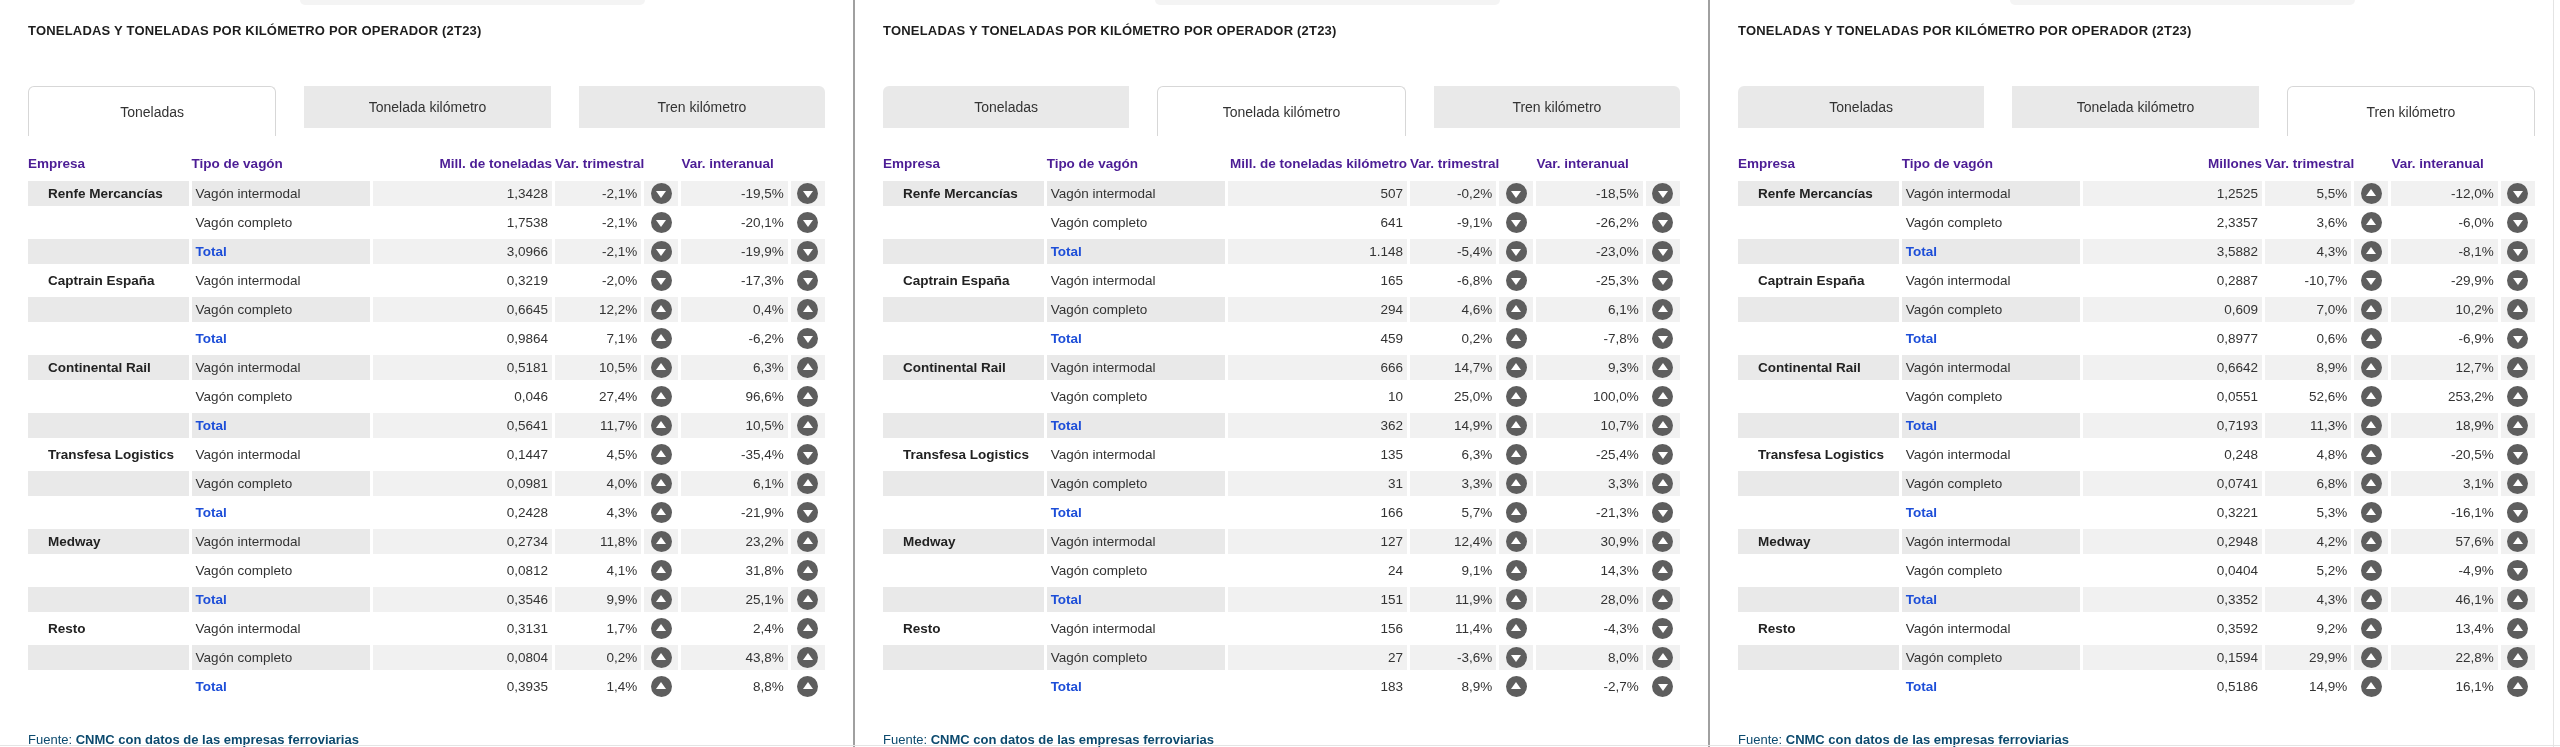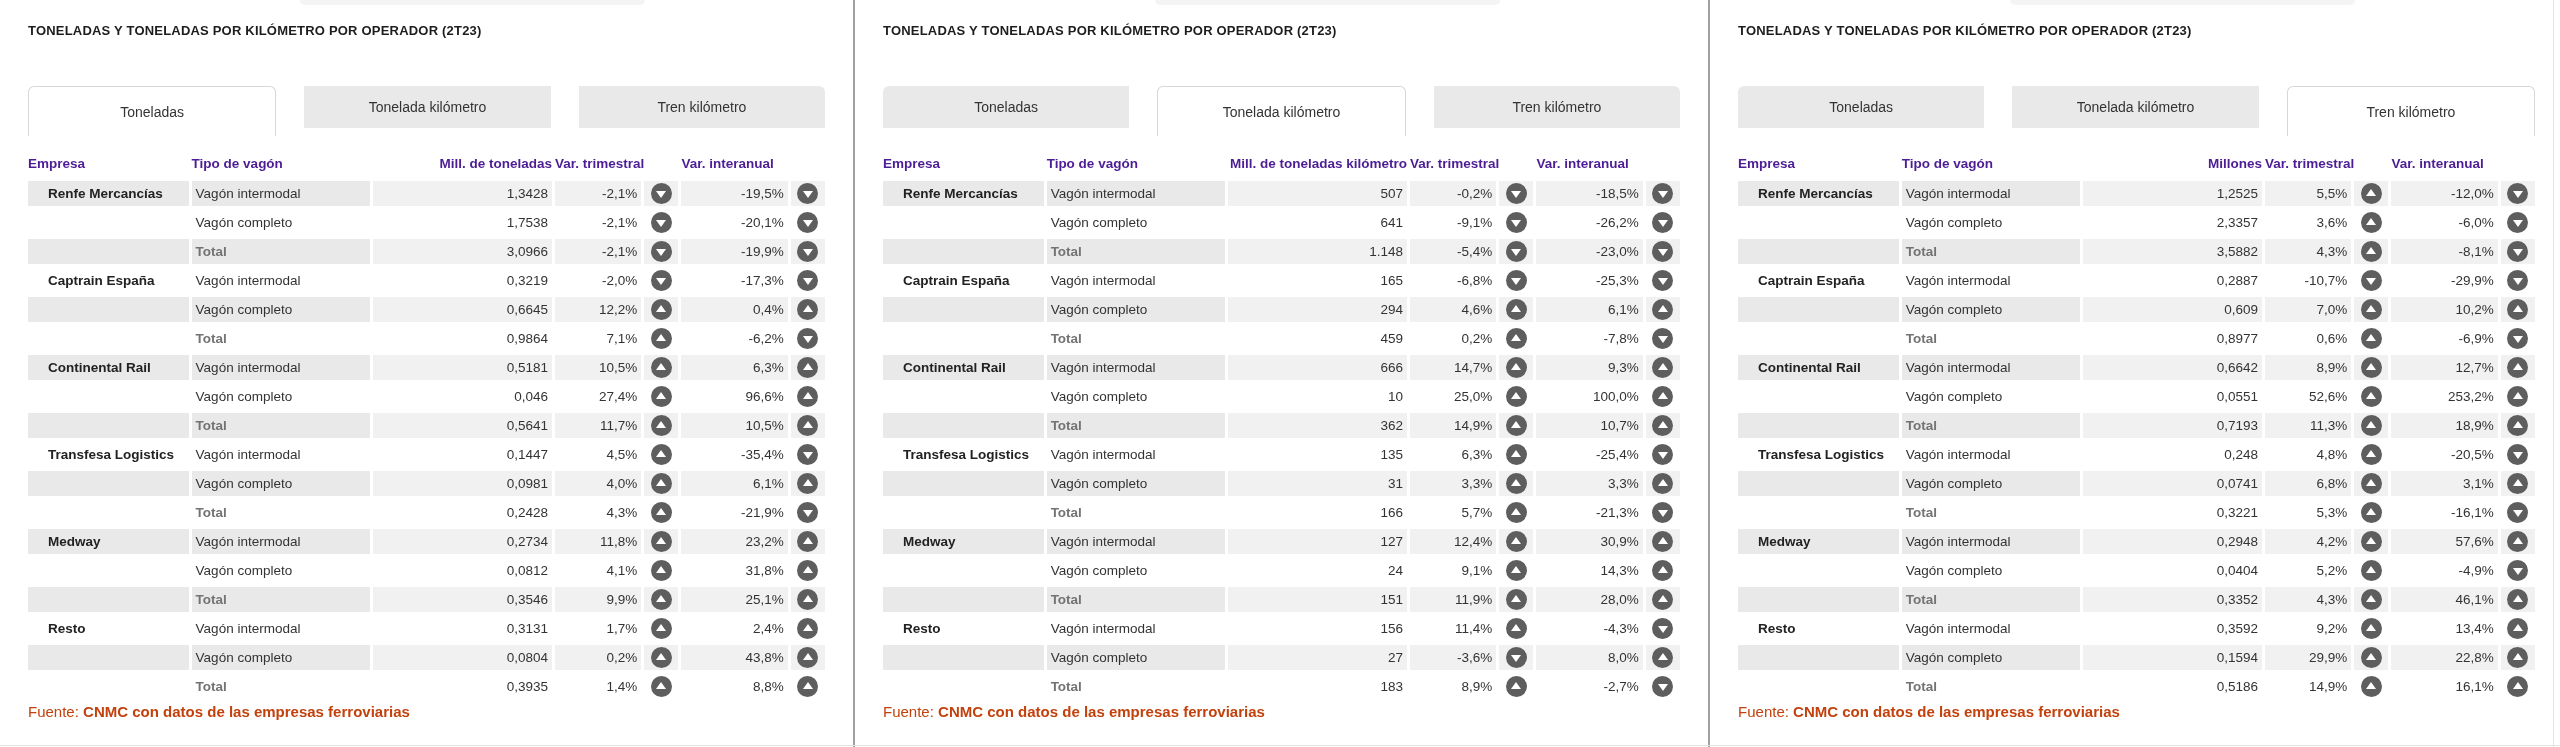--- a/index.html
+++ b/index.html
@@ -87,41 +87,41 @@
     padding: 0;
     white-space: nowrap;
     overflow: hidden;
   }
   .al { text-align: left; }
   .ar { text-align: right; }
   .ic { text-align: center; }
   th.var-head { text-align: left; padding-right: 26px; }
   td.c-company { padding-left: 20px; font-weight: bold; color: #222; }
   td.c-wagon { padding-left: 4px; }
-  tr.total-row td.c-wagon { font-weight: bold; color: #737373; }
+  tr.total-row td.c-wagon { font-weight: bold; color: #1d4ed8; }
   td.c-value, td.c-q, td.c-y { padding-right: 4px; }
   tr.shaded td { background: #f1f1f1; }
   tr.shaded td.c-company, tr.shaded td.c-wagon { background: #e9e9e9; }
 
   .badge {
     display: inline-flex;
     width: 21px; height: 21px;
     border-radius: 50%;
     background: #5e5e5e;
     align-items: center; justify-content: center;
     vertical-align: middle;
   }
   .badge .tri { width: 0; height: 0; border-left: 5px solid transparent; border-right: 5px solid transparent; }
   .badge.up .tri { border-bottom: 7px solid #fff; margin-top: -2px; }
   .badge.down .tri { border-top: 7px solid #fff; margin-bottom: -2px; }
 
   .source {
-    margin-top: 0;
-    font-size: 15px;
-    color: #c2410c;
+    margin-top: 29px;
+    font-size: 13px;
+    color: #0c4a6e;
   }
   .source b { font-weight: bold; }
 </style>
 </head>
 <body>
 
 <div class="page">
 
   <section class="panel">
     <div class="ghost"></div>

